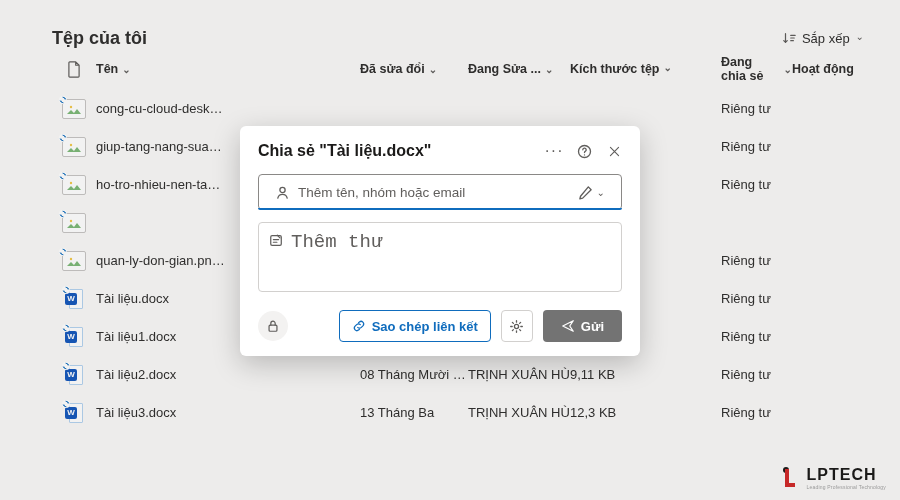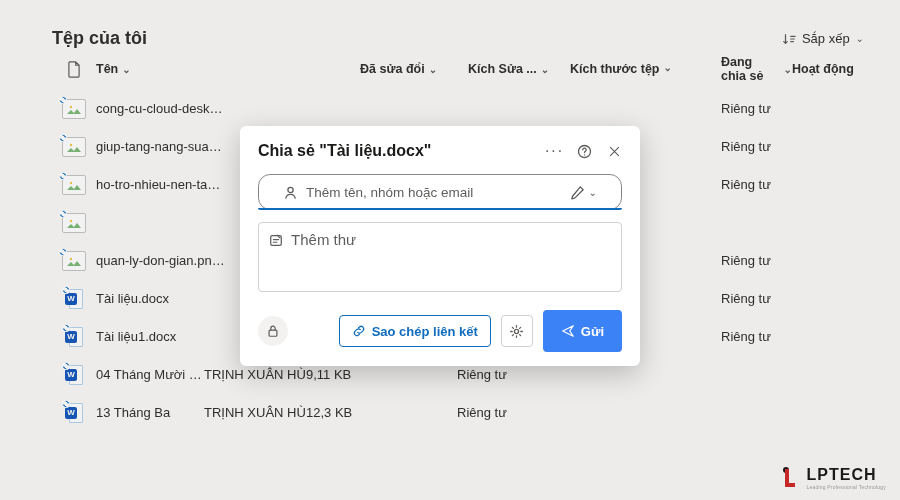--- a/index.html
+++ b/index.html
@@ -2,21 +2,21 @@
 <html><head>
 <meta charset="utf-8">
 <style>
   * { box-sizing: border-box; margin: 0; padding: 0; font-family: "Segoe UI", Arial, sans-serif; }
   body { width: 900px; height: 500px; overflow: hidden; background: #faf9f8; position: relative; }
   .overlay-dim { position: absolute; inset: 0; background: rgba(0,0,0,0.05); pointer-events: none; }
   .page { padding: 28px 36px 0 52px; }
 
   .page-header { display: flex; align-items: center; justify-content: space-between; }
   .page-title { font-size: 18px; font-weight: 600; color: #323130; }
-  .sort-btn { display: flex; align-items: center; gap: 6px; font-size: 13px; color: #323130; cursor: pointer; }
+  .sort-btn { display: flex; align-items: flex-start; gap: 6px; font-size: 13px; color: #323130; cursor: pointer; }
   .sort-btn svg { width: 14px; height: 14px; }
 
   .table-head { display: flex; align-items: center; font-size: 12.5px; color: #323130; font-weight: 600; padding: 6px 0; }
   .col-icon { width: 44px; display:flex; justify-content:center; }
   .col-name { flex: 1 1 220px; display:flex; align-items:center; gap:4px; }
   .col-mod  { width: 108px; display:flex; align-items:center; gap:4px; }
   .col-user { width: 102px; display:flex; align-items:center; gap:4px; }
   .col-size { width: 108px; display:flex; align-items:flex-start; gap:4px; }
   .col-share{ width: 114px; display:flex; align-items:center; gap:4px;padding-left:43px; }
   .col-act  { width: 72px; }
@@ -29,36 +29,36 @@
   .word-icon .page-bg { position:absolute; right:0; top:0; width:14px; height:20px; background:#fff; border:1px solid #b5d3f0; border-radius:1px; }
   .word-icon .w-badge { position:absolute; left:0; top:4px; width:12px; height:12px; background:#185abd; border-radius:2px; color:#fff; font-size:8px; font-weight:700; display:flex; align-items:center; justify-content:center; }
   .sync-dot { position:absolute; top:-3px; left:-3px; width:8px; height:8px; }
   .cell-text { white-space:nowrap; overflow:hidden; text-overflow:ellipsis; }
   .modal { position:absolute; left:240px; top:126px; width:400px; background:#fff; border-radius:6px; box-shadow: 0 8px 28px rgba(0,0,0,0.22); padding: 16px 18px 14px; }
   .modal-head { display:flex; align-items:center; justify-content:space-between; margin-bottom:14px; }
   .modal-title { font-size:16px; font-weight:600; color:#1b1a19; }
   .modal-head-actions { display:flex; align-items:center; gap:14px; color:#605e5c; }
   .modal-head-actions .ic { width:16px; height:16px; cursor:pointer; display:flex; align-items:center; justify-content:center; }
 
-  .recipient-box { display:flex; align-items:center; border:1px solid #8a8886; border-radius:12px; height:36px; padding:0 24px; gap:8px; }
+  .recipient-box { display:flex; align-items:center; border:1px solid #8a8886; border-radius:4px; height:36px; padding:0 16px; gap:8px; }
   .recipient-box .inp { flex:1; border:none; outline:none; font-size:13.5px; color:#323130; background:transparent; }
   .recipient-box .inp::placeholder { color:#605e5c; }
   .perm-chip { display:flex; align-items:center; gap:4px; color:#323130; font-size:13px; cursor:pointer; }
   .focus-underline { height:2px; background:#0f6cbd; margin-top:-2px; border-radius:0 0 4px 4px; }
 
   .message-box { margin-top:12px; border:1px solid #d2d0ce; border-radius:4px; height:70px; padding:8px 10px; display:flex; gap:8px; align-items:flex-start; }
-  .message-box .msg-inp { border:none; outline:none; font-size:15px; color:#6d28d9; width:100%; resize:none; background:transparent; }
+  .message-box .msg-inp { border:none; outline:none; font-size:19px; color:#6d28d9; width:100%; resize:none; background:transparent;font-family:Liberation Mono, monospace; }
   .message-box .msg-inp::placeholder { color:#605e5c; }
 
   .modal-footer { display:flex; align-items:center; margin-top:18px; gap:10px; }
   .lock-circle { width:30px; height:30px; border-radius:50%; background:#f3f2f1; display:flex; align-items:center; justify-content:center; color:#605e5c; }
   .spacer { flex:1; }
   .btn-outline { display:flex; align-items:center; gap:6px; border:1px solid #0f6cbd; color:#0f6cbd; background:#fff; border-radius:4px; height:32px; padding:8px 12px; font-size:13px; font-weight:600; cursor:pointer; }
   .btn-icon { width:32px; height:32px; border:1px solid #d2d0ce; border-radius:4px; display:flex; align-items:center; justify-content:center; color:#605e5c; cursor:pointer; }
-  .btn-primary { display:flex; align-items:center; gap:6px; background:#3b82f6; color:#fff; border:none; border-radius:4px; height:42px; padding:0 18px; font-size:13px; font-weight:600; cursor:pointer; }
+  .btn-primary { display:flex; align-items:center; gap:6px; background:#737373; color:#fff; border:none; border-radius:4px; height:32px; padding:0 18px; font-size:13px; font-weight:600; cursor:pointer; }
 
   .watermark { position:absolute; right:14px; bottom:10px; display:flex; align-items:center; gap:6px; }
   .watermark .lp { font-family: Arial, sans-serif; font-weight:800; font-size:16px; letter-spacing:1px; color:#1b1a19; }
   .watermark .sub { font-size:5px; color:#999; letter-spacing:0.2px; }
   .lp-logo { width:20px; height:22px; position:relative; }
   .lp-logo .l-shape { position:absolute; left:4px; top:2px; width:4px; height:16px; background:#c62828; }
   .lp-logo .l-foot { position:absolute; left:4px; bottom:2px; width:10px; height:4px; background:#c62828; }
   .lp-logo .p-dot { position:absolute; left:2px; top:0; width:6px; height:6px; border-radius:50%; background:#1b1a19; }
 
   .icon-stroke { stroke:#605e5c; stroke-width:1.4; fill:none; stroke-linecap:round; stroke-linejoin:round; }
@@ -86,21 +86,21 @@
     </div>
     <div class="col-name">
         <span>Tên</span>
         <span class="chev">⌄</span>
       </div>
     <div class="col-mod">
         <span>Đã sửa đổi</span>
         <span class="chev">⌄</span>
       </div>
     <div class="col-user">
-        <span>Kích Sửa ...</span>
+        <span>Đang Sửa ...</span>
         <span class="chev">⌄</span>
       </div>
     <div class="col-size">
         <span>Kích thước tệp</span>
         <span class="chev">⌄</span>
       </div>
     <div class="col-share">
         <span>Đang chia sẻ</span>
         <span class="chev">⌄</span>
       </div>
@@ -276,40 +276,42 @@
               <div class="page-bg"></div>
               <div class="w-badge">W</div>
             </div>
             <svg class="sync-dot" viewBox="0 0 10 10">
               <circle cx="5" cy="5" r="5" fill="#fff"></circle>
               <path d="M5 1.5a3.5 3.5 0 0 1 3.3 2.4M5 8.5A3.5 3.5 0 0 1 1.7 6.1" fill="none" stroke="#0f6cbd" stroke-width="1.2" stroke-linecap="round"></path>
               <path d="M7.2 2l1.1 1.9-1.9.1zM2.8 8L1.7 6.1l1.9-.1z" fill="#0f6cbd"></path>
             </svg>
           </div>
         </div>
-        <div class="col-mod cell-text">04 Tháng Mười …</div>
+        <div class="col-name cell-text">Tài liệu2.docx</div>
+        <div class="col-mod cell-text">08 Tháng Mười …</div>
         <div class="col-user cell-text">TRỊNH XUÂN HÙNG</div>
         <div class="col-size cell-text">9,11 KB</div>
         <div class="col-share cell-text">Riêng tư</div>
         <div class="col-act"></div>
       </div>
       <div class="row">
         <div class="col-icon">
           <div style="position:relative">
             <div class="word-icon">
               <div class="page-bg"></div>
               <div class="w-badge">W</div>
             </div>
             <svg class="sync-dot" viewBox="0 0 10 10">
               <circle cx="5" cy="5" r="5" fill="#fff"></circle>
               <path d="M5 1.5a3.5 3.5 0 0 1 3.3 2.4M5 8.5A3.5 3.5 0 0 1 1.7 6.1" fill="none" stroke="#0f6cbd" stroke-width="1.2" stroke-linecap="round"></path>
               <path d="M7.2 2l1.1 1.9-1.9.1zM2.8 8L1.7 6.1l1.9-.1z" fill="#0f6cbd"></path>
             </svg>
           </div>
         </div>
+        <div class="col-name cell-text">Tài liệu3.docx</div>
         <div class="col-mod cell-text">13 Tháng Ba</div>
         <div class="col-user cell-text">TRỊNH XUÂN HÙNG</div>
         <div class="col-size cell-text">12,3 KB</div>
         <div class="col-share cell-text">Riêng tư</div>
         <div class="col-act"></div>
       </div>
     </div>
 </div>
 
 <div class="overlay-dim"></div>

